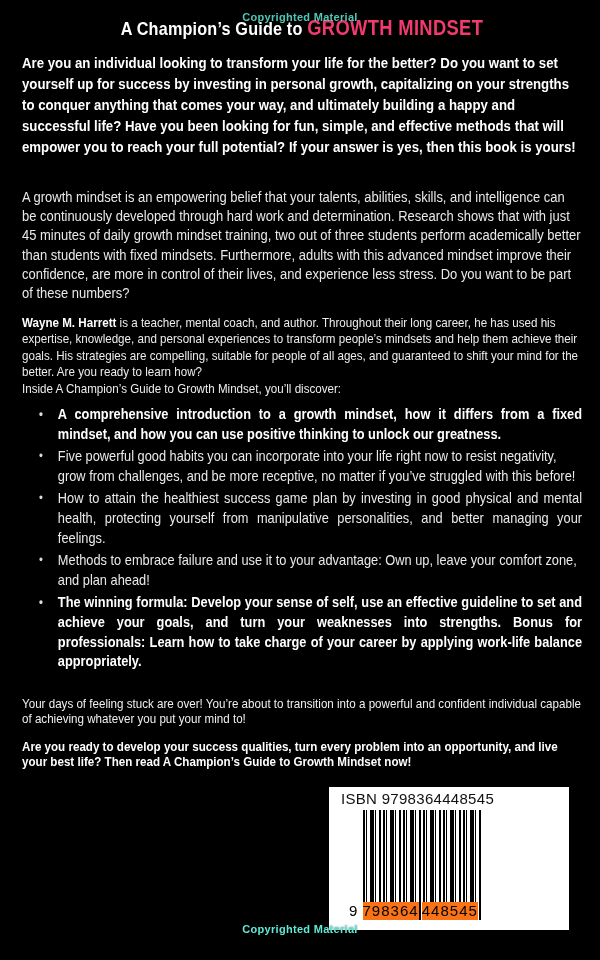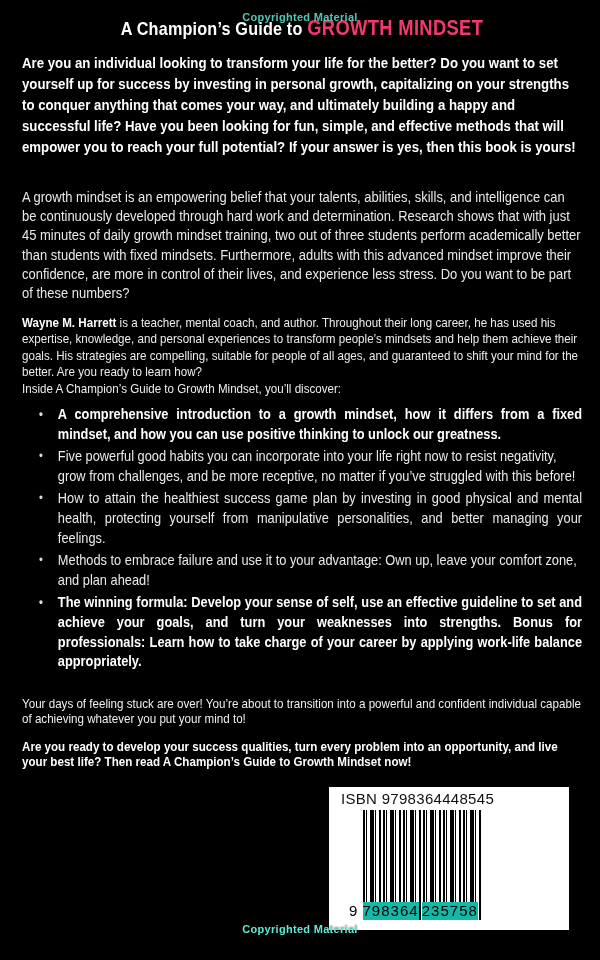--- a/index.html
+++ b/index.html
@@ -62,21 +62,21 @@
       #000 0 2px, #fff 2px 3px, #000 3px 4px, #fff 4px 7px,
       #000 7px 11px, #fff 11px 12px, #000 12px 13px, #fff 13px 16px,
       #000 16px 18px, #fff 18px 20px);
   }
   .bc-digits {
     position:absolute; left:0; bottom:0; height:19px; width:132px;
     display:flex; align-items:flex-end; font-size:15px; line-height:18px;
   }
   .bc-digits .d9    { width:13px; background:#fff; text-align:left; }
   .bc-digits .gap   { width:4px; }
-  .bc-digits .grp   { flex:1; background:#14b8a6; letter-spacing:1px; }
+  .bc-digits .grp   { flex:1; background:#f97316; letter-spacing:1px; }
   .bc-sup  { position:absolute; left:160px; top:16px; width:66px; }
   .bc-sup-num { text-align:center; font-size:15px; line-height:16px; }
   .bc-sup-bars {
     margin-top:3px; height:88px;
     background:repeating-linear-gradient(90deg,
       #000 0 2px, #fff 2px 4px, #000 4px 5px, #fff 5px 8px,
       #000 8px 11px, #fff 11px 13px);
   }
 </style>
 </head>
@@ -117,21 +117,21 @@
   <div class="bc-box">
     <div class="bc-isbn">ISBN 9798364448545</div>
 
     <div class="bc-main">
       <div class="bc-bars"></div>
       <div class="bc-digits">
         <span class="d9">9</span>
         <span class="gap"></span>
         <span class="grp">798364</span>
         <span class="gap"></span>
-        <span class="grp">235758</span>
+        <span class="grp">448545</span>
         <span class="gap"></span>
       </div>
     </div>
 
   </div>
 
   <div class="wm wm-bottom">Copyrighted Material</div>
 
 </div>
 

